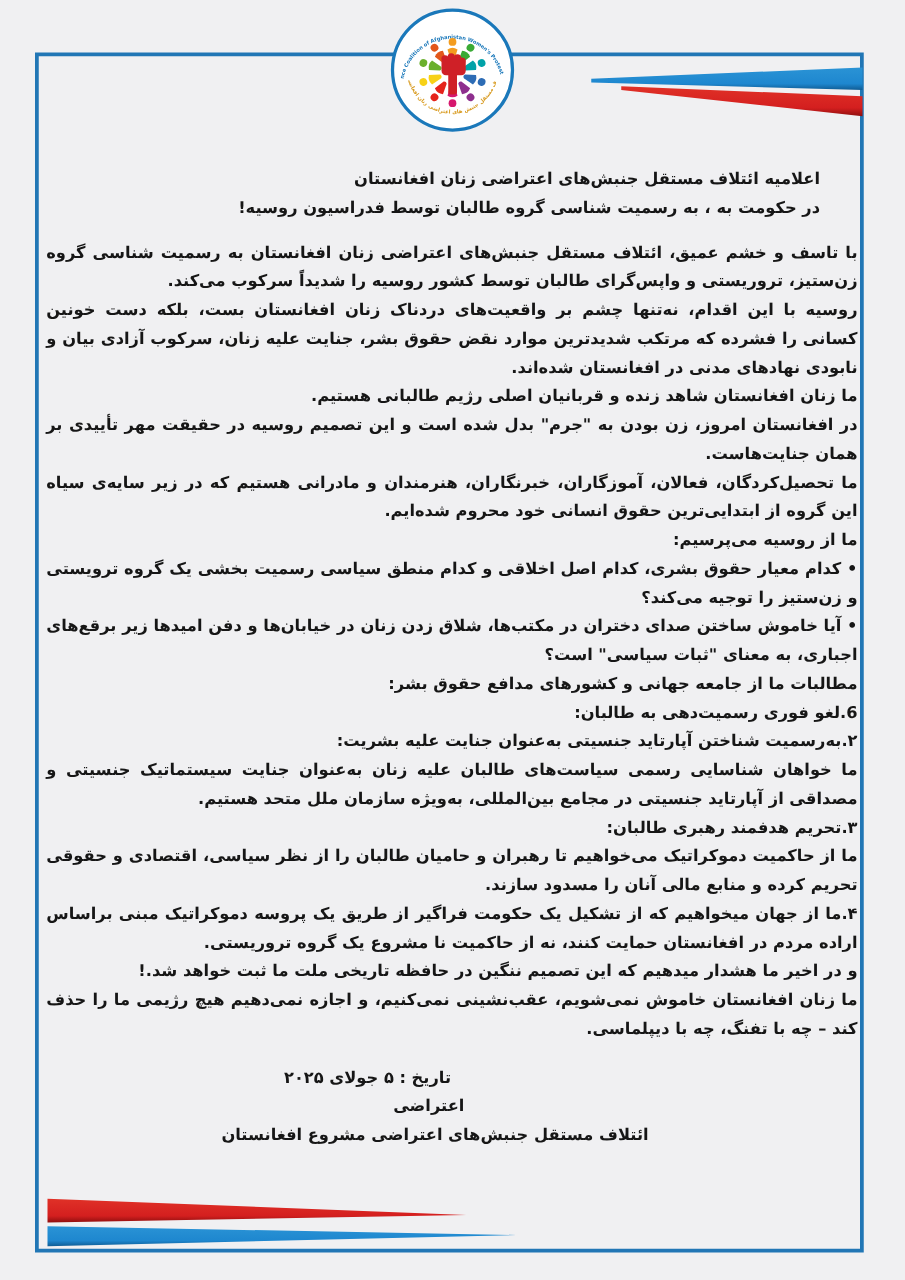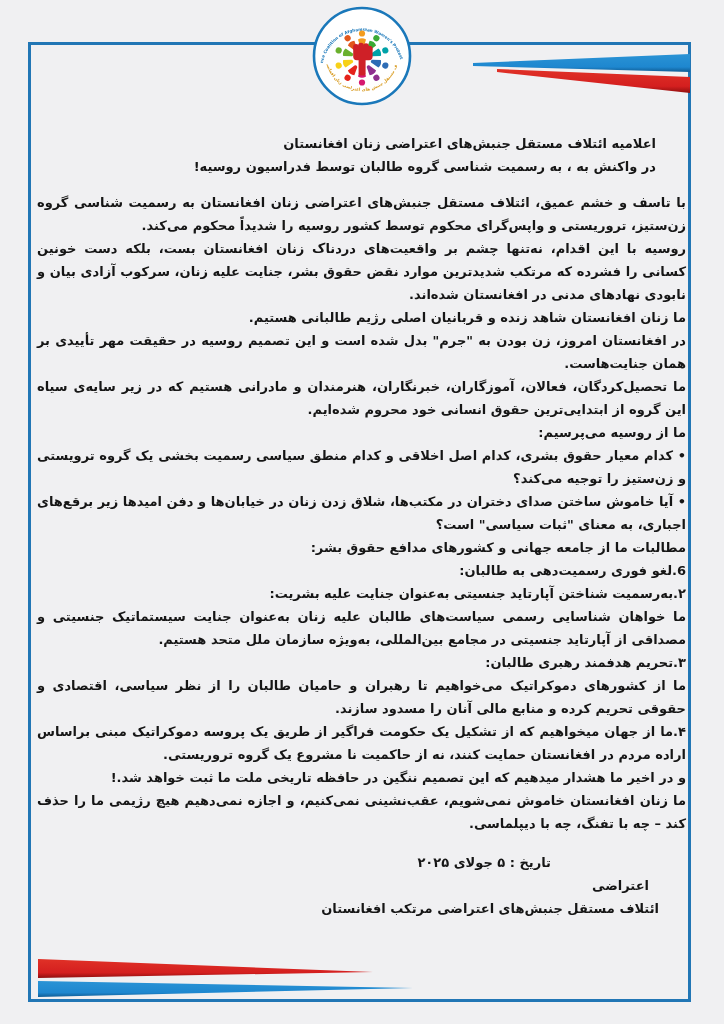--- a/index.html
+++ b/index.html
@@ -18,21 +18,21 @@
   }
   .content {
     position:absolute; left:37px; right:38px; top:132px;
     direction:rtl; text-align:justify;
     font-size:13px; font-weight:bold; color:#161616; line-height:23px;
   }
   .content p { margin:0; }
   .title-block { text-align:right; padding-right:30px; margin-bottom:13px; }
   .gap-before { margin-top:12px; }
   .footer-block { margin-top:16px; }
-  .footer-block p { text-align:right; }
+  .footer-block p { text-align:center; }
   .footer-date     { padding-right:135px; }
   .footer-regards  { padding-right:37px; }
   .footer-org      { padding-right:27px; }
 </style>
 </head>
 <body>
 
 <div class="frame"></div>
 
 <svg class="deco" viewBox="0 0 724 1024" xmlns="http://www.w3.org/2000/svg">
@@ -114,42 +114,42 @@
       <circle cx="49" cy="39.6" r="2.9"></circle>
       <circle cx="54" cy="40.2" r="2.9"></circle>
       <circle cx="58" cy="42.6" r="2.5"></circle>
     <rect x="41.2" y="40" width="19.4" height="14.2" rx="3.6"></rect>
   </g>
 </svg>
 
 <div class="content">
   <div class="title-block">
     <p>اعلامیه ائتلاف مستقل جنبش‌های اعتراضی زنان افغانستان</p>
-    <p>در واکنش به ، به رسمیت شناسی گروه طالبان توسط فدراسیون روسیه!</p>
+    <p>در حکومت به ، به رسمیت شناسی گروه طالبان توسط فدراسیون روسیه!</p>
   </div>
 
-  <p>با تاسف و خشم عمیق، ائتلاف مستقل جنبش‌های اعتراضی زنان افغانستان به رسمیت شناسی گروه زن‌ستیز، تروریستی و واپس‌گرای محکوم توسط کشور روسیه را شدیداً محکوم می‌کند.</p>
+  <p>با تاسف و خشم عمیق، ائتلاف مستقل جنبش‌های اعتراضی زنان افغانستان به رسمیت شناسی گروه زن‌ستیز، تروریستی و واپس‌گرای طالبان توسط کشور روسیه را شدیداً سرکوب می‌کند.</p>
   <p>روسیه با این اقدام، نه‌تنها چشم بر واقعیت‌های دردناک زنان افغانستان بست، بلکه دست خونین کسانی را فشرده که مرتکب شدیدترین موارد نقض حقوق بشر، جنایت علیه زنان، سرکوب آزادی بیان و نابودی نهادهای مدنی در افغانستان شده‌اند.</p>
   <p>ما زنان افغانستان شاهد زنده و قربانیان اصلی رژیم طالبانی هستیم.</p>
   <p>در افغانستان امروز، زن بودن به "جرم" بدل شده است و این تصمیم روسیه در حقیقت مهر تأییدی بر همان جنایت‌هاست.</p>
   <p>ما تحصیل‌کردگان، فعالان، آموزگاران، خبرنگاران، هنرمندان و مادرانی هستیم که در زیر سایه‌ی سیاه این گروه از ابتدایی‌ترین حقوق انسانی خود محروم شده‌ایم.</p>
   <p>ما از روسیه می‌پرسیم:</p>
 
   <p>• کدام معیار حقوق بشری، کدام اصل اخلاقی و کدام منطق سیاسی رسمیت بخشی یک گروه ترویستی و زن‌ستیز را توجیه می‌کند؟</p>
   <p>• آیا خاموش ساختن صدای دختران در مکتب‌ها، شلاق زدن زنان در خیابان‌ها و دفن امیدها زیر برقع‌های اجباری، به معنای "ثبات سیاسی" است؟</p>
 
   <p class="gap-before">مطالبات ما از جامعه جهانی و کشورهای مدافع حقوق بشر:</p>
   <p>6.لغو فوری رسمیت‌دهی به طالبان:</p>
   <p>۲.به‌رسمیت شناختن آپارتاید جنسیتی به‌عنوان جنایت علیه بشریت:</p>
   <p>ما خواهان شناسایی رسمی سیاست‌های طالبان علیه زنان به‌عنوان جنایت سیستماتیک جنسیتی و مصداقی از آپارتاید جنسیتی در مجامع بین‌المللی، به‌ویژه سازمان ملل متحد هستیم.</p>
   <p>۳.تحریم هدفمند رهبری طالبان:</p>
-  <p>ما از کشورهای دموکراتیک می‌خواهیم تا رهبران و حامیان طالبان را از نظر سیاسی، اقتصادی و حقوقی تحریم کرده و منابع مالی آنان را مسدود سازند.</p>
+  <p>ما از حاکمیت دموکراتیک می‌خواهیم تا رهبران و حامیان طالبان را از نظر سیاسی، اقتصادی و حقوقی تحریم کرده و منابع مالی آنان را مسدود سازند.</p>
   <p>۴.ما از جهان میخواهیم که از تشکیل یک حکومت فراگیر از طریق یک پروسه دموکراتیک مبنی براساس اراده مردم در افغانستان حمایت کنند، نه از حاکمیت نا مشروع یک گروه تروریستی.</p>
 
   <p class="gap-before">و در اخیر ما هشدار میدهیم  که این تصمیم ننگین در حافظه تاریخی ملت ما ثبت خواهد شد.!</p>
   <p>ما زنان افغانستان خاموش نمی‌شویم، عقب‌نشینی نمی‌کنیم، و اجازه نمی‌دهیم هیچ رژیمی ما را حذف کند – چه با تفنگ، چه با دیپلماسی.</p>
 
   <div class="footer-block">
     <p class="footer-date">تاریخ : ۵ جولای ۲۰۲۵</p>
     <p class="footer-regards">اعتراضی</p>
-    <p class="footer-org">ائتلاف مستقل جنبش‌های اعتراضی مرتکب افغانستان</p>
+    <p class="footer-org">ائتلاف مستقل جنبش‌های اعتراضی مشروع افغانستان</p>
   </div>
 </div>
 
 </body></html>

